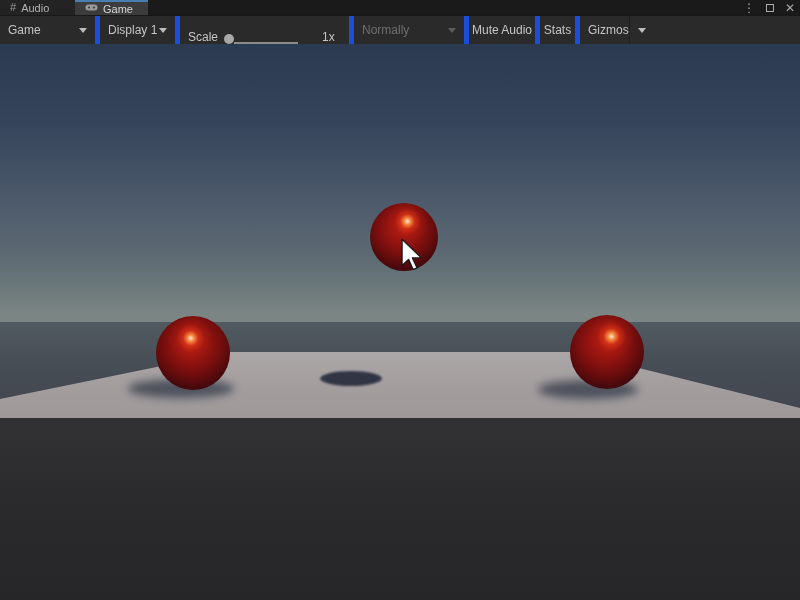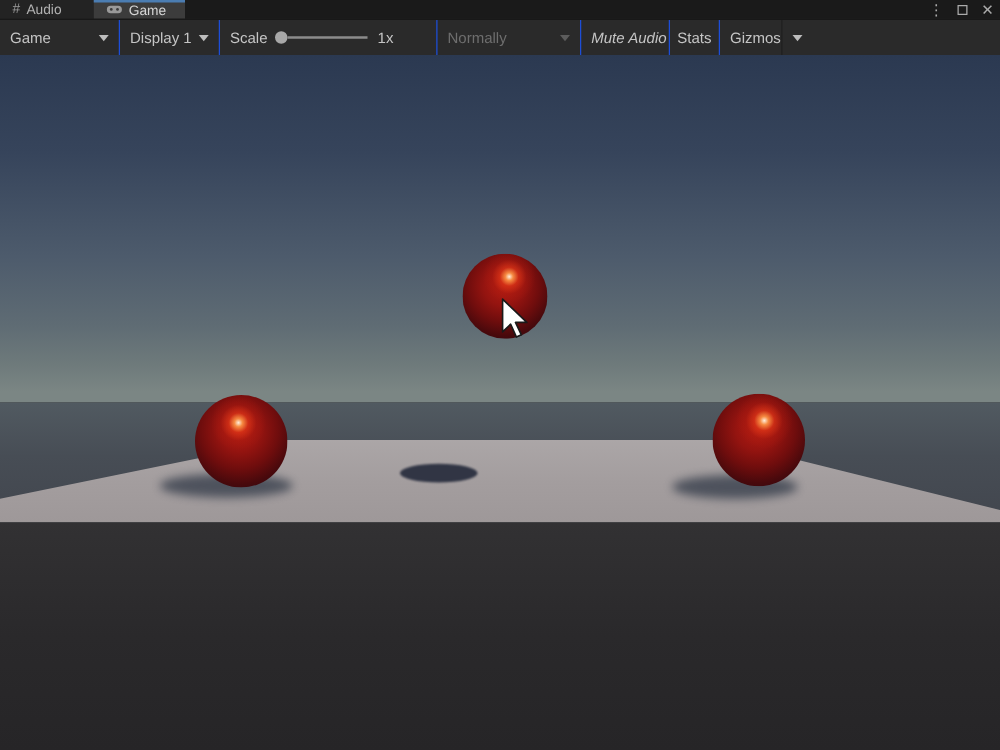--- a/index.html
+++ b/index.html
@@ -15,34 +15,34 @@
   .tab .glyph{font-size:11px;color:#9a9a9a;line-height:1;}
   .win-controls{position:absolute;right:5px;top:0;height:15px;display:flex;align-items:center;gap:11px;
        color:#ababab;font-size:12px;line-height:1;}
   .win-controls .ctl{cursor:default;}
   .maxbox{display:inline-block;width:8px;height:8px;border:1px solid #ababab;box-sizing:border-box;}
 
   
   .toolbar{position:absolute;top:15px;left:0;width:800px;height:29px;background:#2a2a2a;
        display:flex;align-items:stretch;font-size:12px;color:#c5c5c5;box-sizing:border-box;
        border-top:1px solid #181818;}
-  .tb{display:flex;align-items:center;box-sizing:border-box;padding:0 8px;border-left:1px solid #1d4ed8;}
+  .tb{display:flex;align-items:center;box-sizing:border-box;padding:0 8px;border-left:5px solid #1d4ed8;}
   .tb:first-child{border-left:none;}
   .tb .lbl{white-space:nowrap;}
   .arrow{width:0;height:0;border-left:4px solid transparent;border-right:4px solid transparent;
        border-top:5px solid #bdbdbd;}
   .dd{justify-content:space-between;}
   .tb.disabled{color:#6e6e6e;}
   .tb.disabled .arrow{border-top-color:#5c5c5c;}
   .w-game{width:95px;} .w-display{width:80px;} .w-aspect{width:158px;}
-  .w-scale{width:174px;} .w-normally{width:115px;} .w-mute{width:71px;justify-content:flex-start;font-style:italic;}
+  .w-scale{width:174px;align-items:flex-end;} .w-normally{width:115px;} .w-mute{width:71px;justify-content:center;}
   .w-stats{width:40px;justify-content:center;align-items:center;} .w-gizmos{width:67px;}
   .slider-knob{width:10px;height:10px;border-radius:50%;background:#a8a8a8;margin-left:6px;flex:none;}
   .slider-track{width:64px;height:2px;background:#8c8c8c;flex:none;}
-  .scale-val{margin-left:8px;}
+  .scale-val{margin-left:24px;}
   .gizmo-arrow-wrap{margin-left:auto;padding-left:8px;border-left:1px solid #1f1f1f;height:100%;
        display:flex;align-items:center;}
 
   
   .viewport{position:absolute;top:44px;left:0;width:800px;height:556px;overflow:hidden;background:#272628;}
   .sky{position:absolute;top:0;left:0;width:800px;height:278px;
     background:linear-gradient(180deg,var(--sky-top) 0%,#36445b 28%,var(--sky-mid) 58%,
       #5f6c74 78%,#6e7a7b 89%,var(--horizon) 97%,var(--horizon) 100%);}
   .ground{position:absolute;top:278px;left:0;width:800px;height:96px;
     background:linear-gradient(180deg,var(--ground-top) 0%,#474d55 45%,var(--ground-bottom) 100%);}

